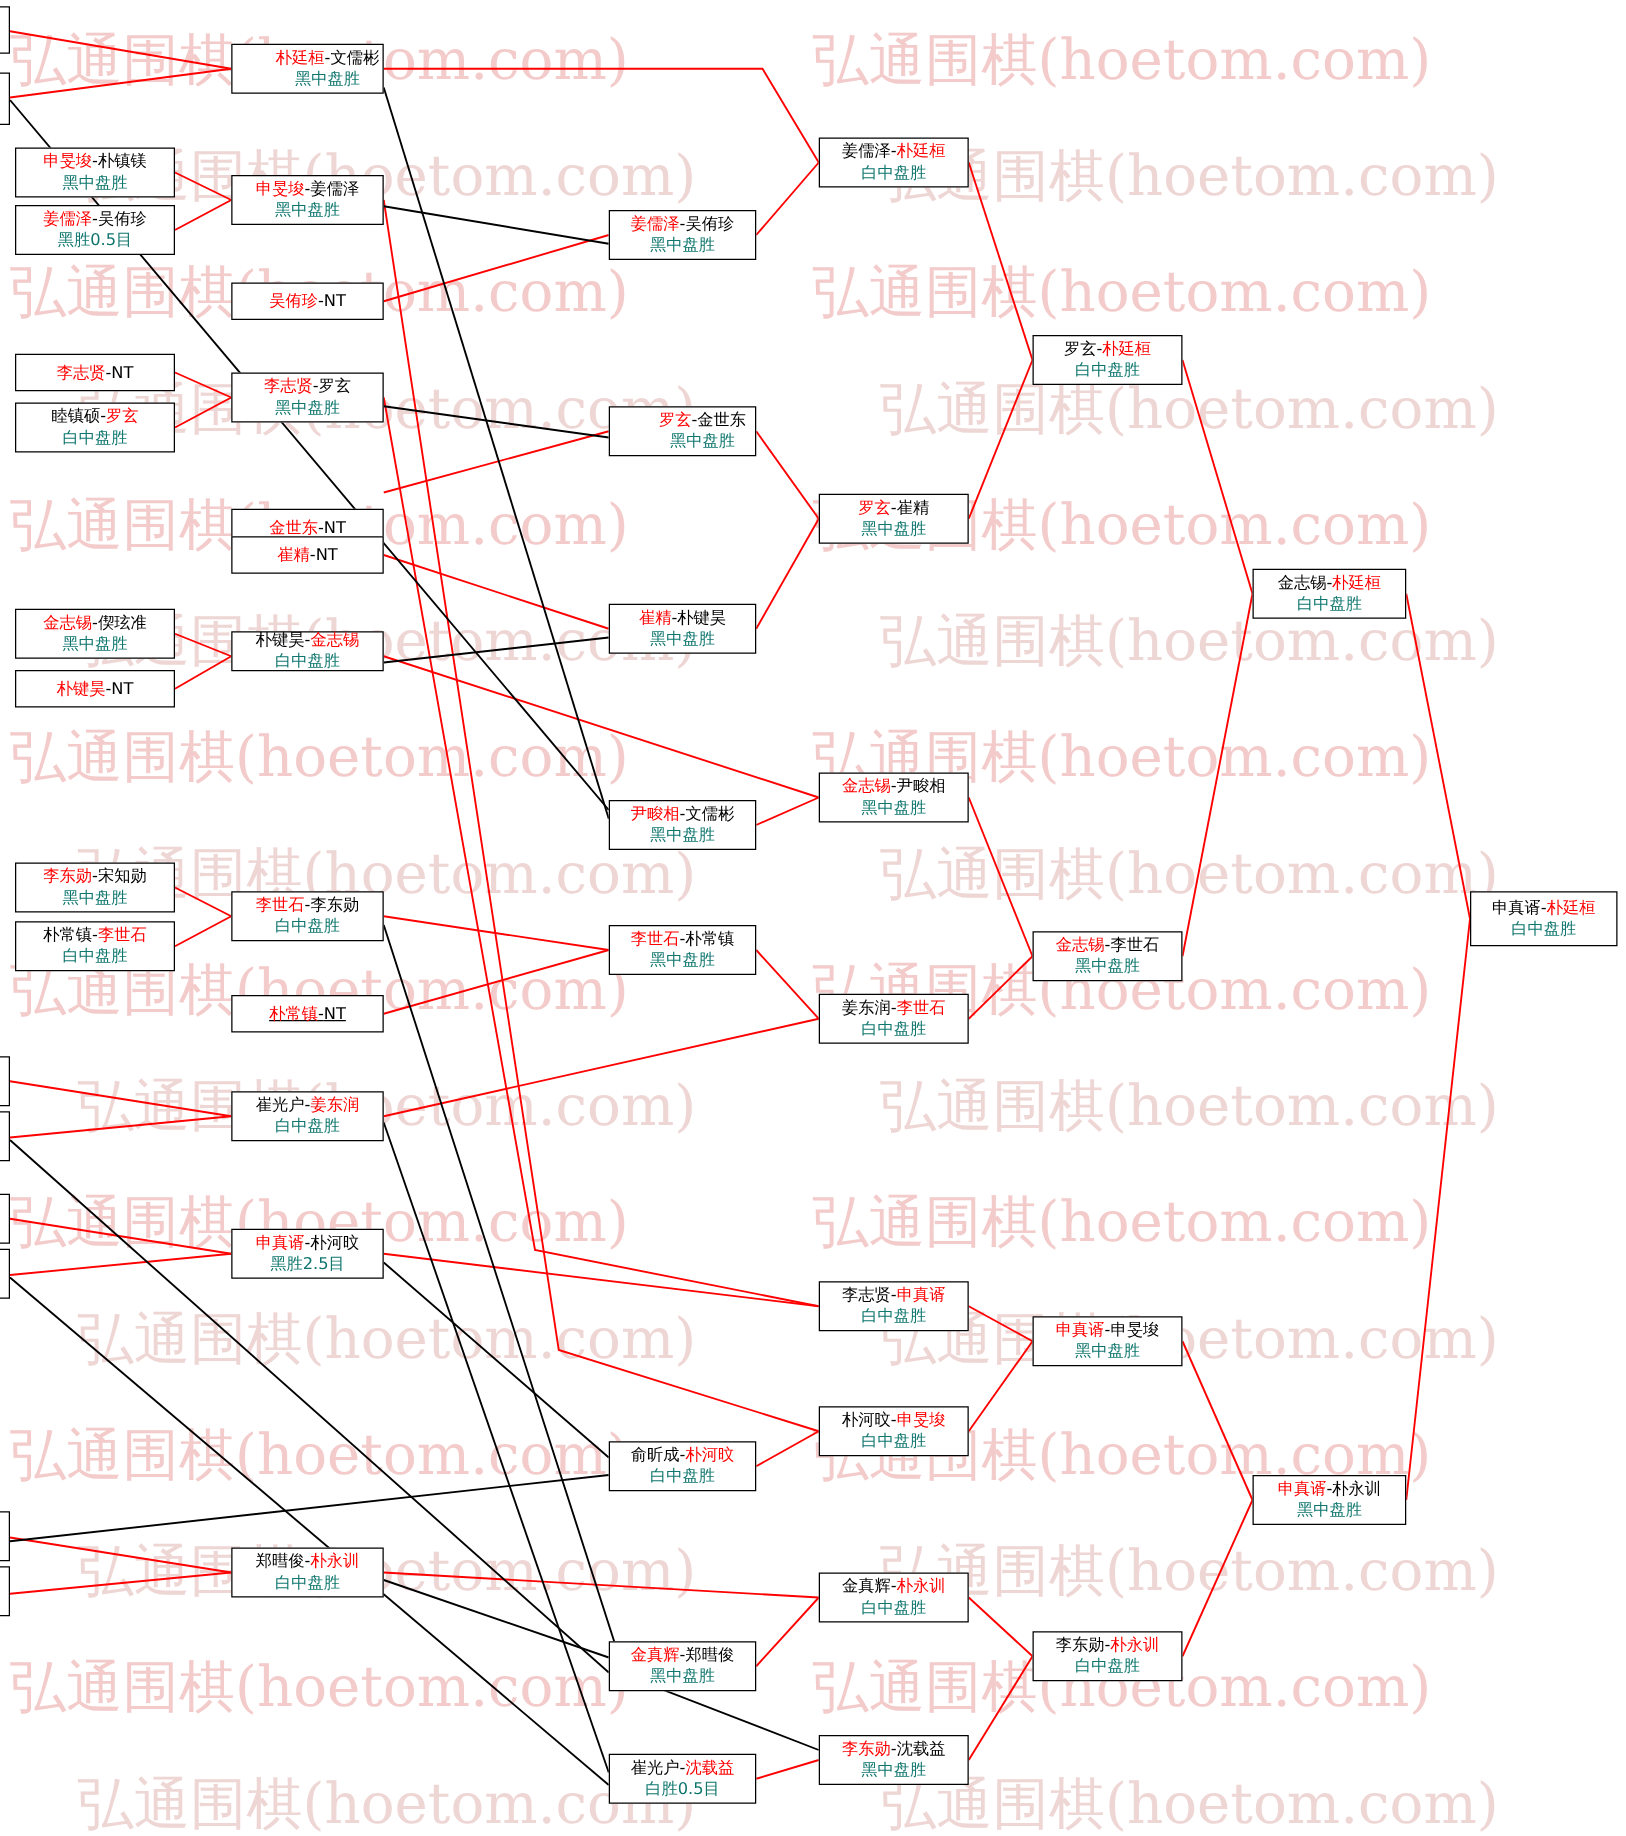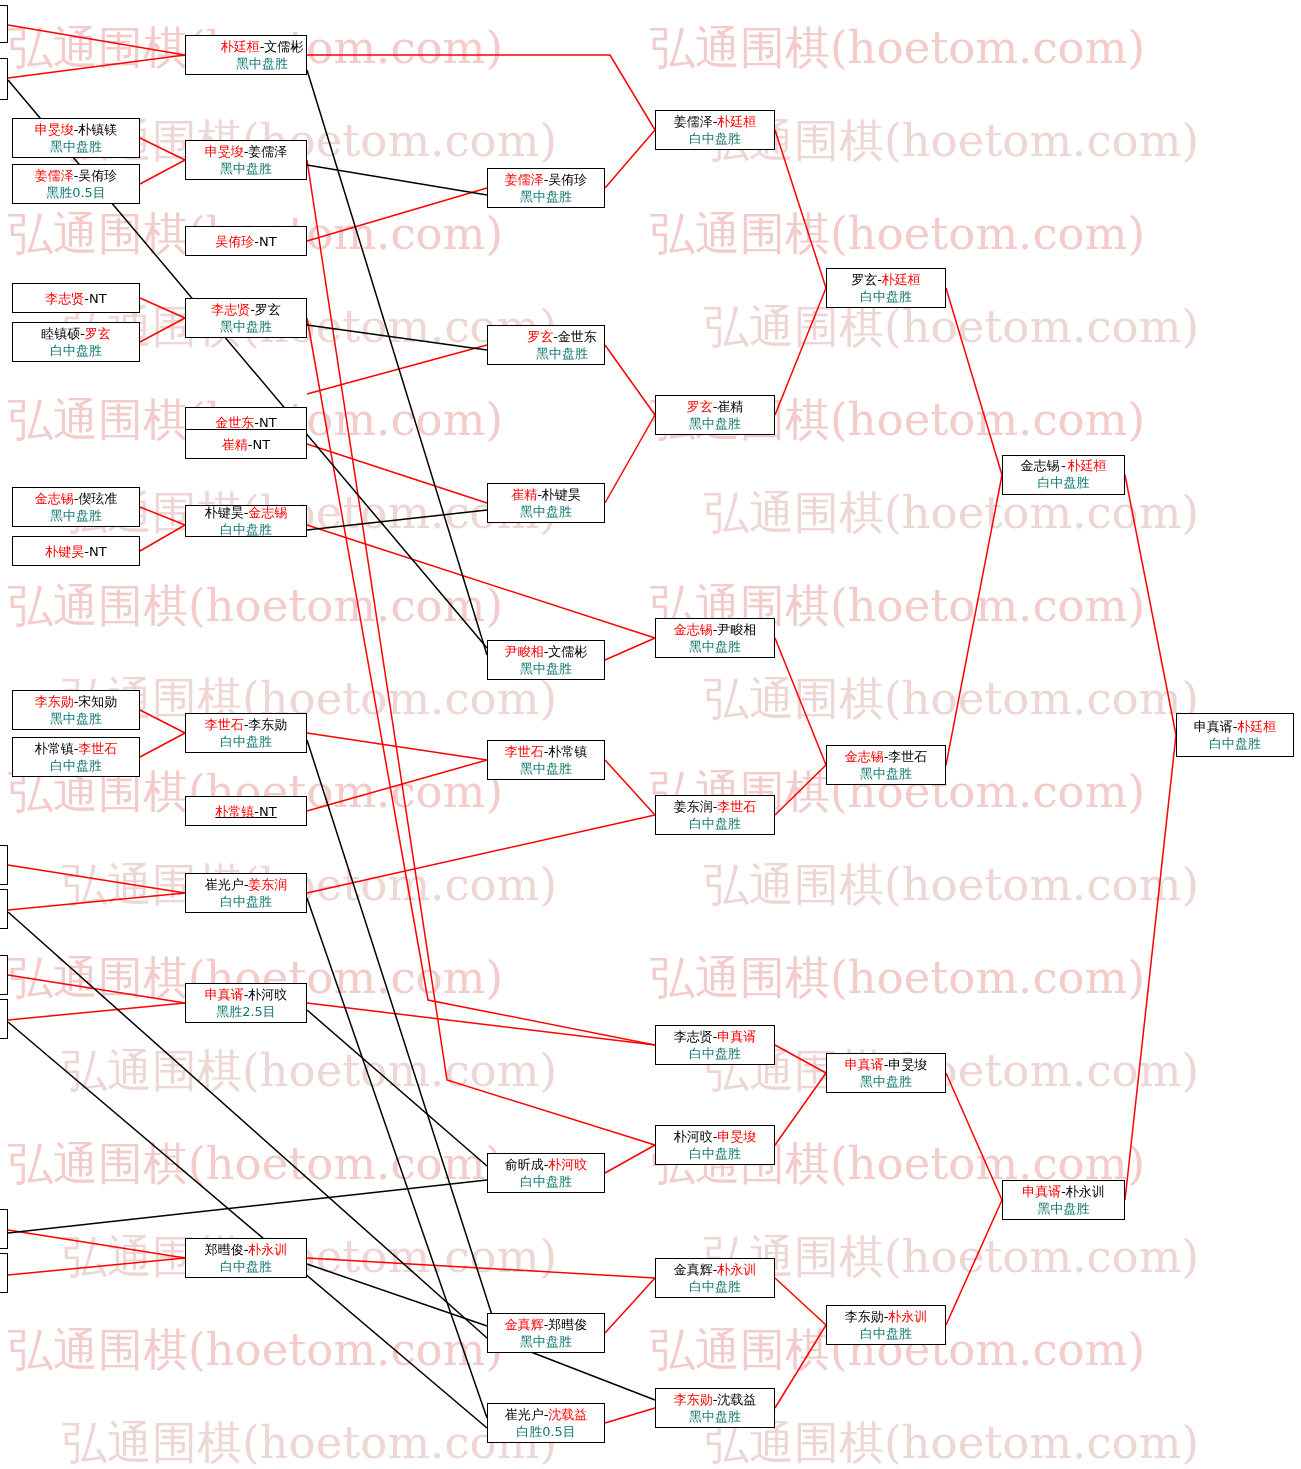--- a/index.html
+++ b/index.html
@@ -281,21 +281,21 @@
         <div class="result">黑中盘胜</div>
       </div>
       <div class="box" style="left: 826px; top: 1053px; width: 120px; height: 40px;">
         <div><span class="win">申真谞</span><span class="lose">-</span><span class="lose">申旻埈</span></div>
         <div class="result">黑中盘胜</div>
       </div>
       <div class="box" style="left: 826px; top: 1305px; width: 120px; height: 40px;">
         <div><span class="lose">李东勋</span><span class="lose">-</span><span class="win">朴永训</span></div>
         <div class="result">白中盘胜</div>
       </div>
-      <div class="box" style="left: 1002px; top: 455px; width: 123px; height: 40px; font-family: Liberation Mono, monospace;">
+      <div class="box" style="left: 1002px; top: 455px; width: 123px; height: 40px;">
         <div><span class="lose">金志锡</span><span class="lose">-</span><span class="win">朴廷桓</span></div>
         <div class="result">白中盘胜</div>
       </div>
       <div class="box" style="left: 1002px; top: 1180px; width: 123px; height: 40px;">
         <div><span class="win">申真谞</span><span class="lose">-</span><span class="lose">朴永训</span></div>
         <div class="result">黑中盘胜</div>
       </div>
       <div class="box" style="left: 1176px; top: 713px; width: 118px; height: 44px;">
         <div><span class="lose">申真谞</span><span class="lose">-</span><span class="win">朴廷桓</span></div>
         <div class="result">白中盘胜</div>

